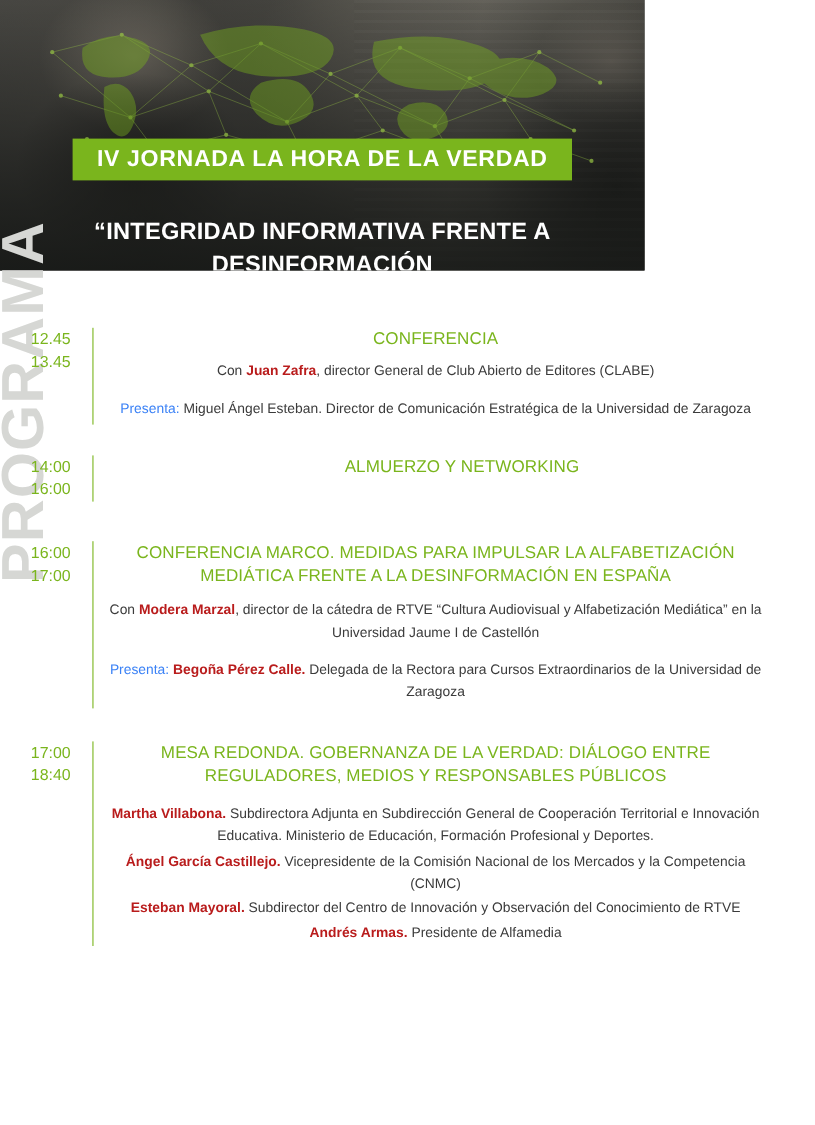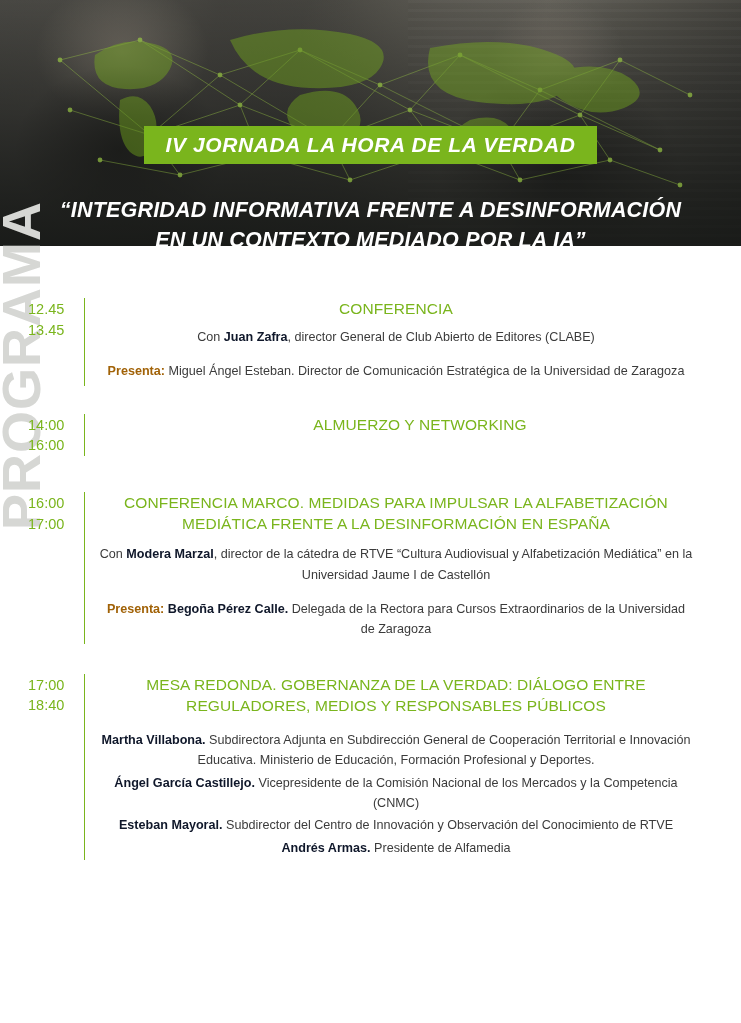--- a/index.html
+++ b/index.html
@@ -11,25 +11,24 @@
     height: 1023px;
     background: #ffffff;
     font-family: "Liberation Sans", sans-serif;
     position: relative;
     overflow: hidden;
   }
 
   
   .hero {
     position: relative;
-    width: 741px;
+    width: 586px;
     height: 246px;
     overflow: hidden;
     background: #3a3c3b;
-    font-style: italic;
   }
   .hero-photo {
     position: absolute;
     inset: 0;
     background:
       radial-gradient(circle at 18% 42%, rgba(120,115,105,0.85) 0%, rgba(60,58,54,0.0) 38%),
       radial-gradient(circle at 62% 30%, rgba(150,142,128,0.55) 0%, rgba(60,58,54,0.0) 34%),
       linear-gradient(100deg, #5b5a54 0%, #474641 28%, #6d6a60 52%, #8a8578 70%, #55534c 100%);
     filter: saturate(0.85);
   }
@@ -149,23 +148,23 @@
     letter-spacing: 0.1px;
     margin: 0 0 8px 0;
   }
   .blk-title.tight { margin-bottom: 10px; }
   .para {
     color: #3b3b3b;
     font-size: 12.6px;
     line-height: 1.62;
     margin: 0 0 4px 0;
   }
-  .para b { color: #0f172a; }
+  .para b { color: #b91c1c; }
   .gap { margin-top: 14px; }
-  .lbl-green { color: #a16207; font-weight: bold; }
+  .lbl-green { color: #3b82f6; font-weight: normal; }
   .name-bold { font-weight: bold; color: #1f1f1f; }
   .nomargin { margin-bottom: 0; margin-left: 48px; }
   .speakers .para { margin-bottom: 2px; }
 </style>
 </head>
 <body>
 
 <div class="hero">
   <div class="hero-photo"></div>
   <div class="hero-overlay"></div>

